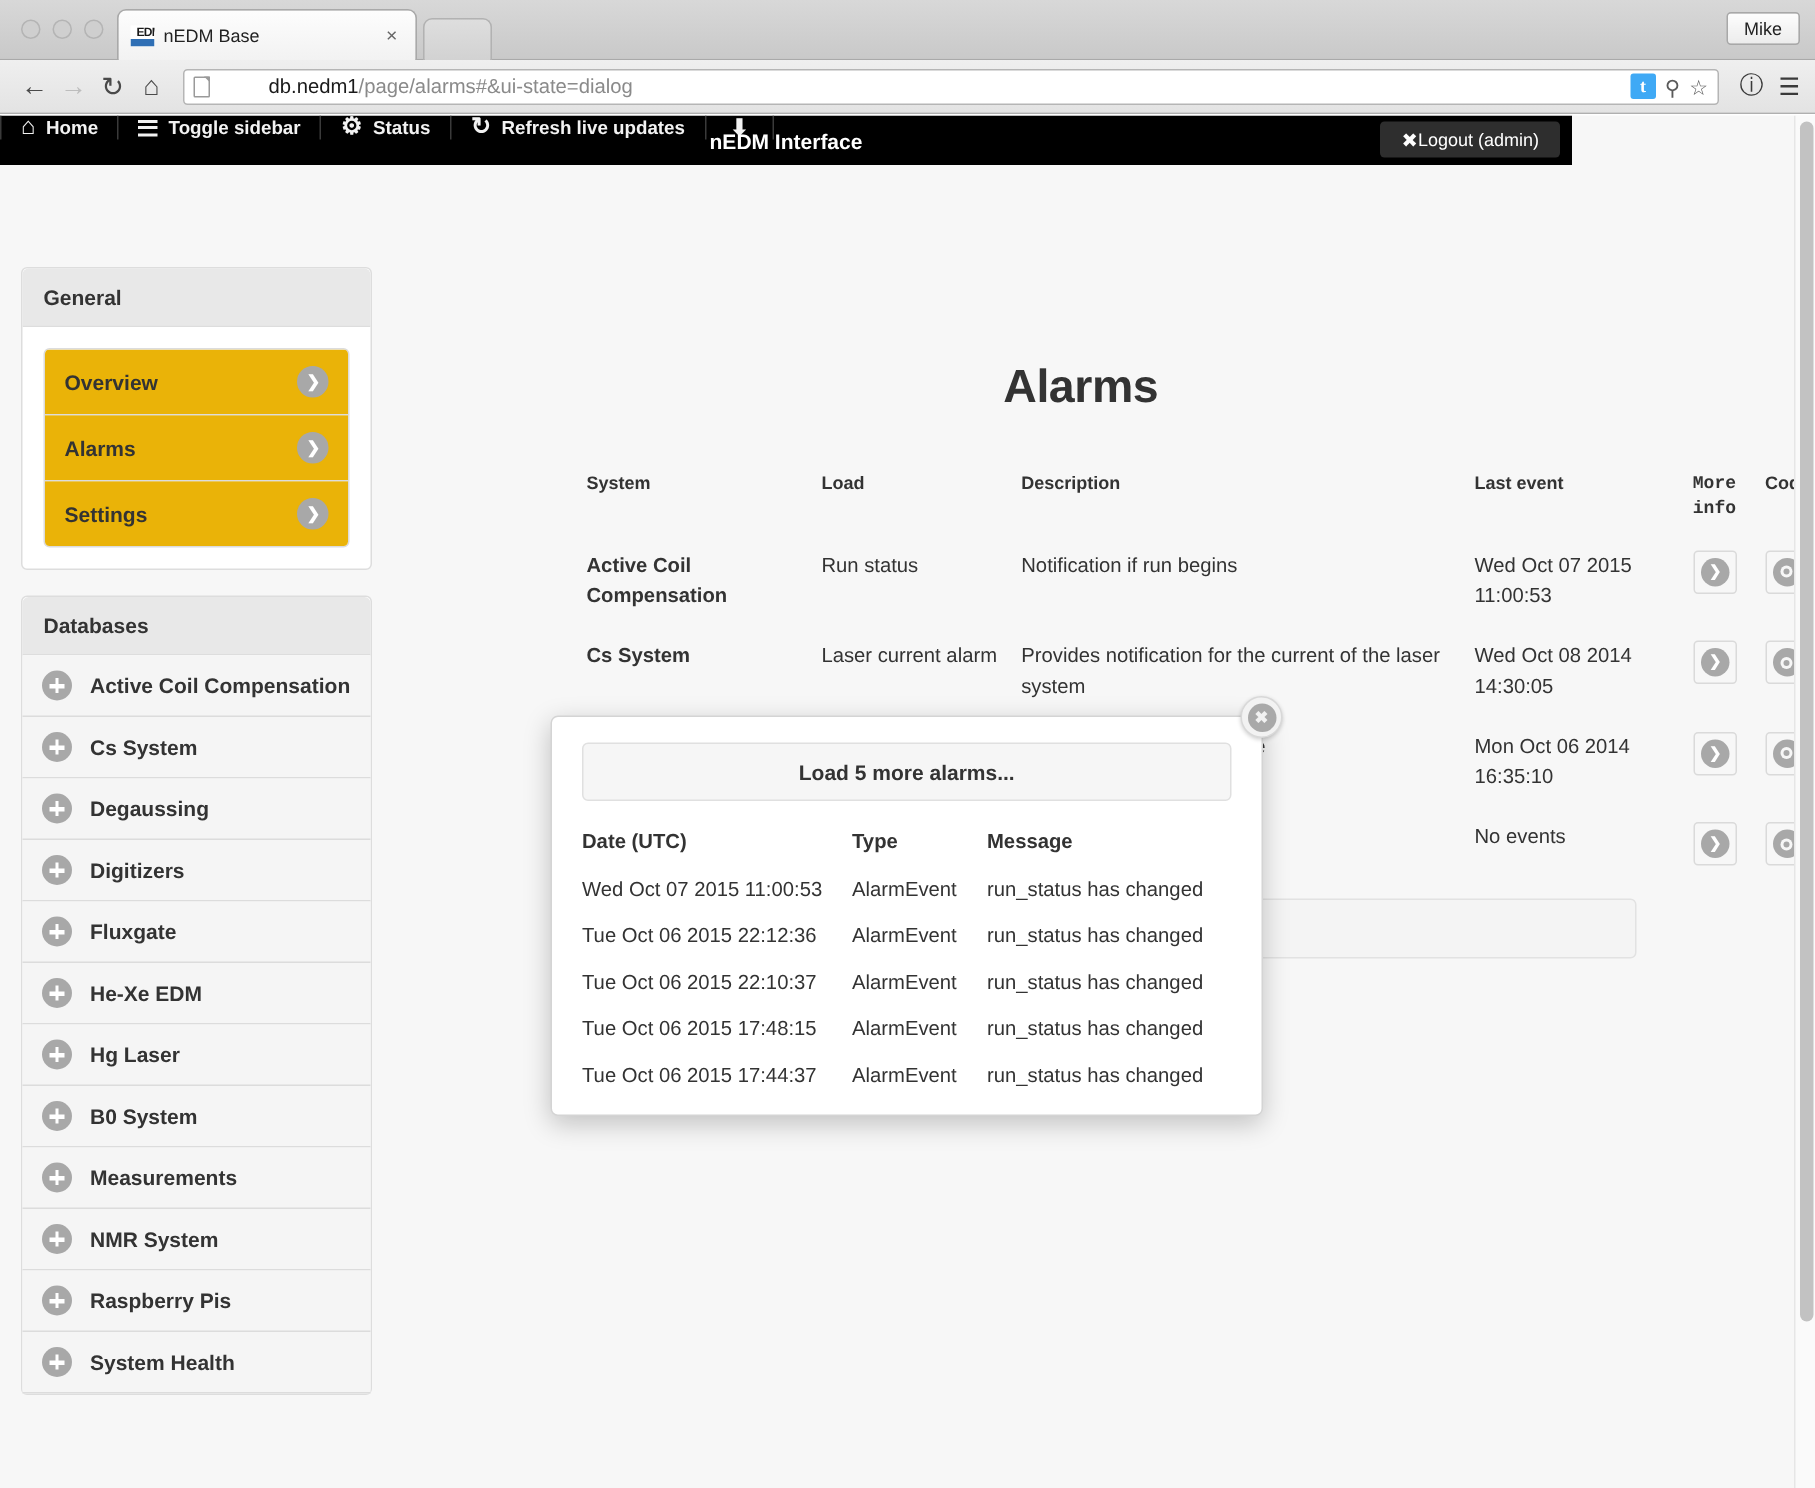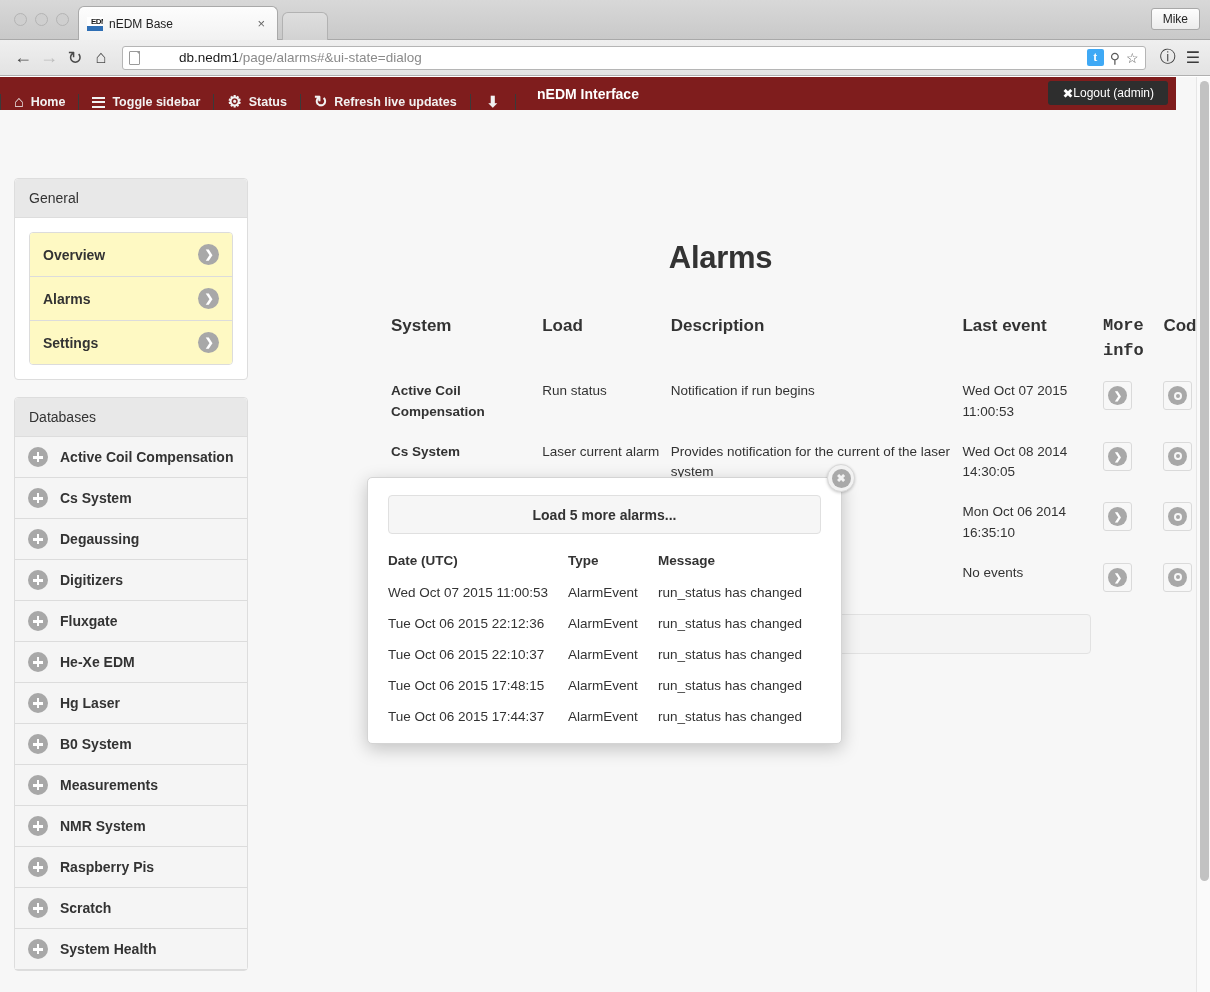--- a/index.html
+++ b/index.html
@@ -95,22 +95,22 @@
   .icon-hamburger { font-size: 16px; color: #3a3a3a; }
 
   
   .viewport {
     position: absolute; left: 0; top: 77px; width: 1210px; height: 915px;
     background: #f7f7f7; overflow: hidden;
   }
 
   
   .appnav {
-    height: 33px; background: #7f1d1d; width: 1176px;
-    display: flex; align-items: flex-end; position: relative;
+    height: 33px; background: #000000; width: 1048px;
+    display: flex; align-items: flex-start; position: relative;
   }
   .nav-group { display: flex; align-items: stretch; }
   .nav-item {
     display: flex; align-items: center; gap: 7px;
     padding: 0 13px; color: #f2f2f2; font-size: 12.5px; font-weight: bold;
     border-right: 1px solid #3a3a3a;
   }
   .nav-item:first-child { border-left: 1px solid #3a3a3a; }
   .nav-item.dl { padding: 0 16px; }
   .nav-title {
@@ -141,28 +141,28 @@
   .ic-x::before { content: "\2716"; font-size: 13px; }
 
   
   .sidebar {
     position: absolute; left: 14px; top: 101px; width: 234px;
   }
   .panel { background: #fff; border: 1px solid #dddddd; border-radius: 4px;
            margin-bottom: 0; }
   .panel-head {
     background: #e8e8e8; border-bottom: 1px solid #dddddd;
-    padding: 11px 14px; font-size: 14px; font-weight: normal; color: #333;
+    padding: 11px 14px; font-size: 14px; font-weight: bold; color: #333;
     border-radius: 4px 4px 0 0;
   }
   .panel-body { padding: 14px; }
   .listgroup { border: 1px solid #dcdcdc; border-radius: 4px; overflow: hidden; }
   .lg-item {
     display: flex; align-items: center; justify-content: space-between;
-    padding: 11px 13px; background: #fef9c3;
+    padding: 11px 13px; background: #eab308;
     border-bottom: 1px solid #dcdcdc; font-size: 14px; font-weight: bold; color: #333;
   }
   .lg-item:last-child { border-bottom: none; }
   .chev {
     width: 21px; height: 21px; border-radius: 50%; background: #a8a8a8;
     color: #fff; font-size: 12px; display: flex; align-items: center;
     justify-content: center; flex: none;
   }
   .chev::before { content: "\276F"; font-weight: bold; font-size: 11px; margin-left:1px;}
 
@@ -185,21 +185,21 @@
   .plus::after { left: 8.75px; top: 5px; width: 2.5px; height: 10px; }
 
   
   .main { position: absolute; left: 268px; top: 101px; width: 905px; }
   .page-title {
     text-align: center; font-size: 31px; font-weight: bold; color: #333;
     margin: 62px 0 0 0; letter-spacing: -0.3px;
   }
   table.alarms { width: 835px; margin: 30px 0 0 123px; border-collapse: collapse; }
   table.alarms th {
-    text-align: left; font-size: 17px; font-weight: bold; color: #333;
+    text-align: left; font-size: 12px; font-weight: bold; color: #333;
     padding: 8px 10px 8px 0; vertical-align: top; line-height: 1.45;
   }
   table.alarms td {
     font-size: 13.5px; color: #333; padding: 10px 10px 10px 0;
     vertical-align: top; line-height: 1.5;
   }
   table.alarms td.sys { font-weight: bold; }
   .col-system { width: 127px; }
   .col-name { width: 108px; }
   .col-desc { width: 245px; }
@@ -420,24 +420,20 @@
           <div class="db-item">
               <span class="plus"></span>
               <span>NMR System</span>
             </div>
           <div class="db-item">
               <span class="plus"></span>
               <span>Raspberry Pis</span>
             </div>
           <div class="db-item">
               <span class="plus"></span>
-              <span>Scratch</span>
-            </div>
-          <div class="db-item">
-              <span class="plus"></span>
               <span>System Health</span>
             </div>
 
         </div>
       </div>
 
     </div>
 
     <div class="main">
       <div class="page-title">Alarms</div>

